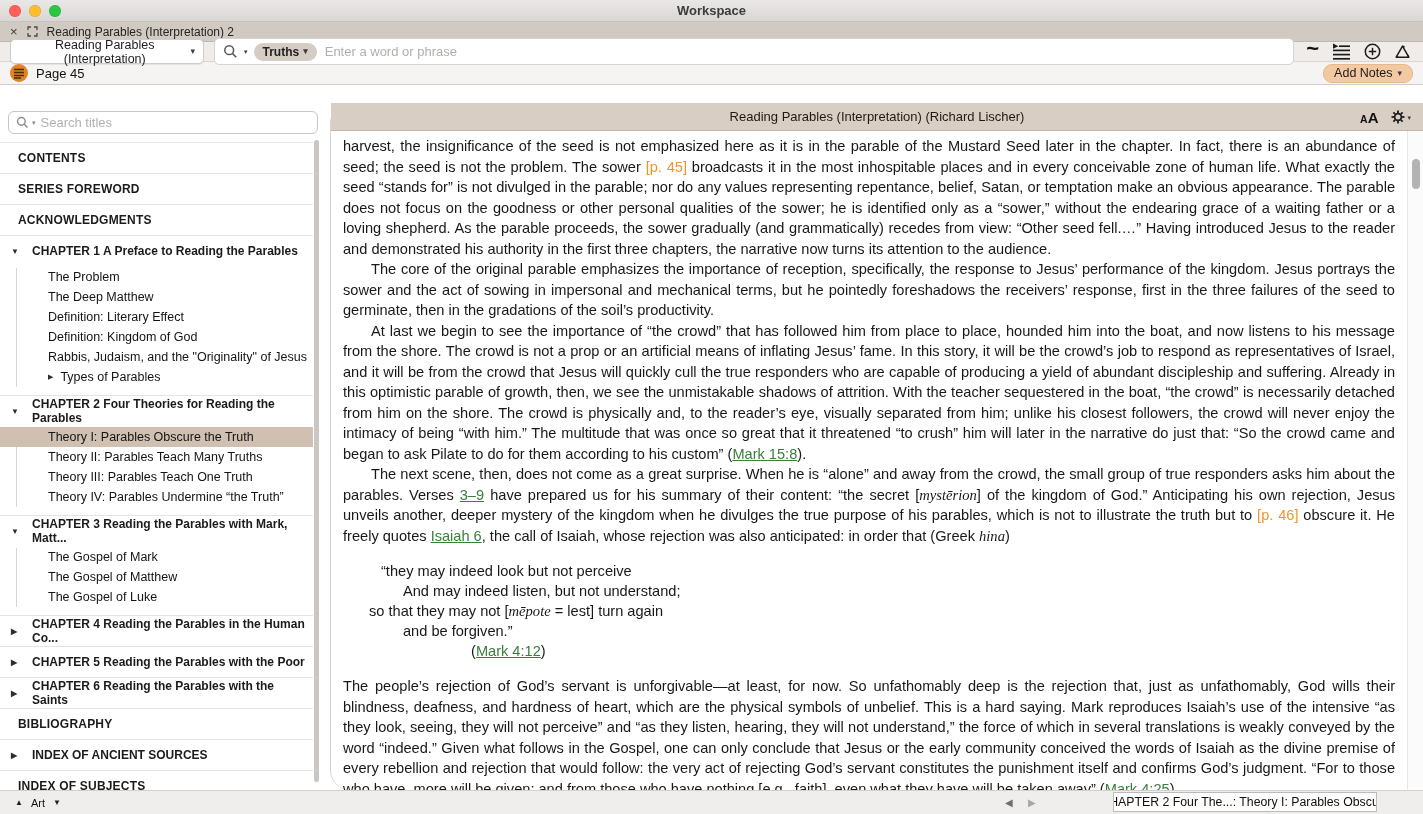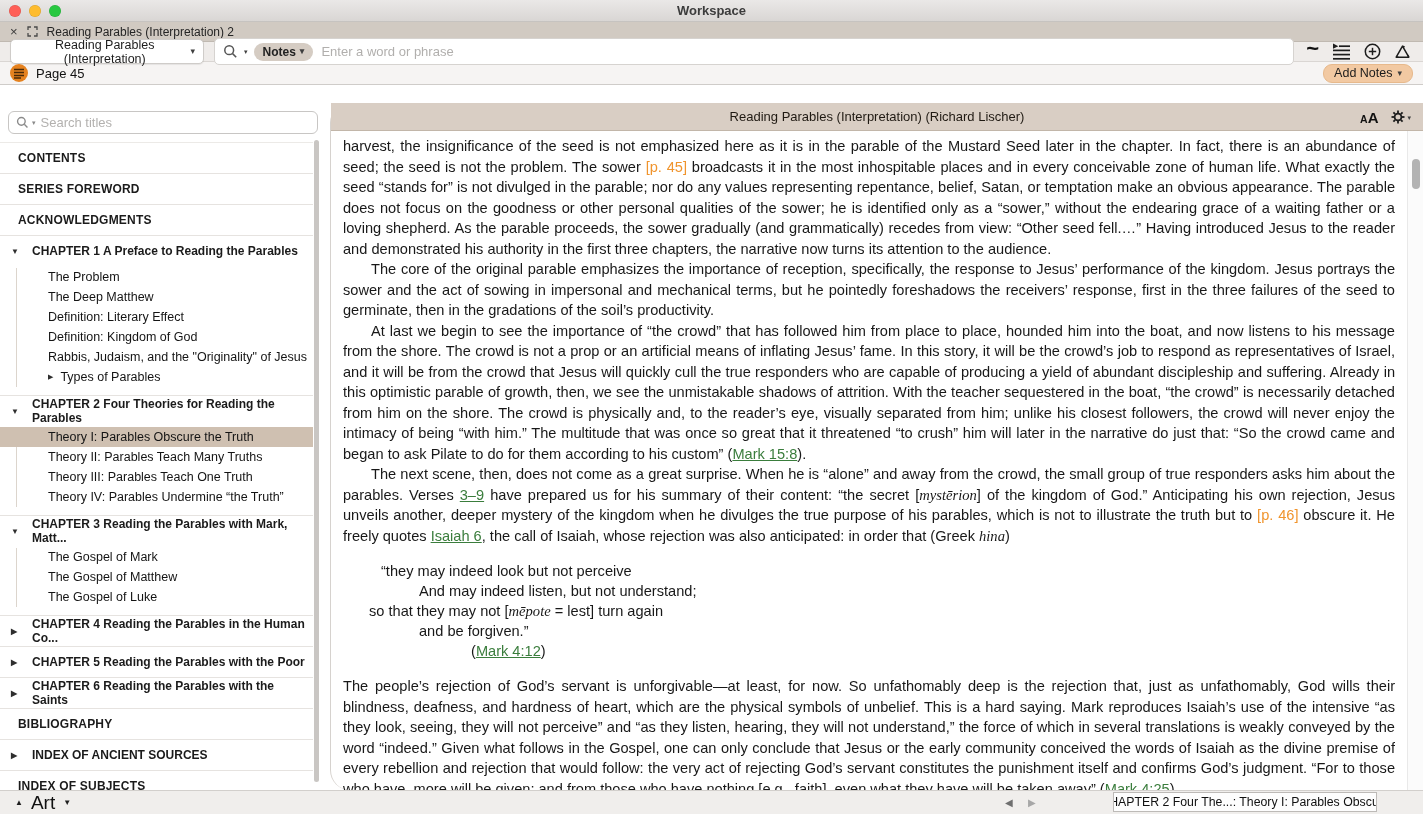--- a/index.html
+++ b/index.html
@@ -67,29 +67,29 @@
   .aA .a1{font-size:10.5px;font-weight:600;} .aA .a2{font-size:15px;font-weight:600;}
   .gear{cursor:pointer;display:flex;align-items:center;gap:2px;}
   .article{position:absolute;top:33px;left:12px;right:28px;bottom:0;overflow:hidden;font-size:14.6px;line-height:20.5px;color:#181818;text-align:justify;}
   .para{margin:0;}
   .para.ind{text-indent:28px;}
   .ref-link{color:#3a7d3c;text-decoration:underline;cursor:pointer;}
   .page-ref{color:#f0942d;}
   em.trans{font-family:"Liberation Serif",serif;font-style:italic;}
   .quote{margin:15px 0 15px 24px;text-align:left;}
   .qline{line-height:20px;}
-  .qi0{margin-left:2px;} .qi1{margin-left:14px;} .qi2{margin-left:52px;} .qi3{margin-left:104px;}
+  .qi0{margin-left:2px;} .qi1{margin-left:14px;} .qi2{margin-left:36px;} .qi3{margin-left:104px;}
   .m-scrolltrack{position:absolute;top:28px;right:0;bottom:0;width:16px;background:#fbfbfb;border-left:1px solid #e9e9e9;box-sizing:border-box;}
   .m-thumb{position:absolute;top:28px;left:4px;width:8px;height:30px;border-radius:4px;background:#b3b3b3;cursor:pointer;}
 
   
   #bottombar{position:absolute;left:0;right:0;bottom:0;height:24px;background:#f0eeec;border-top:1px solid #d2cfcc;display:flex;align-items:center;box-sizing:border-box;}
   .art-up,.art-dn{font-size:8px;color:#1e1e1e;cursor:pointer;}
   .art-up{margin-left:15px;}
-  .artlabel{margin:0 8px;font-size:19px;color:#111;}
+  .artlabel{margin:0 8px;font-size:11px;color:#111;}
   .nav-back{position:absolute;left:1005px;font-size:10px;color:#6f6f6f;cursor:pointer;}
   .nav-fwd{position:absolute;left:1028px;font-size:10px;color:#a7a7a7;cursor:pointer;}
   .locbox{position:absolute;right:46px;top:1px;width:264px;height:20px;background:#fdfdfd;border:1px solid #bdbab7;font-size:12.3px;color:#101010;display:flex;align-items:center;justify-content:center;white-space:nowrap;overflow:hidden;box-sizing:border-box;}
 </style>
 </head>
 <body>
 
 <div id="window">
 
   <div id="titlebar">
@@ -118,21 +118,21 @@
     </button>
     <div class="searchfield">
       <span style="display:flex;">
         <svg width="15" height="15" viewBox="0 0 15 15" fill="none" stroke="#555" stroke-width="1.5">
           <circle cx="6.2" cy="6.2" r="4.4"></circle>
             <line x1="9.6" y1="9.6" x2="13.2" y2="13.2"></line>
         </svg>
       </span>
       <span class="dd tiny">▾</span>
       <span class="scope-pill">
-        <span>Notes</span>
+        <span>Truths</span>
         <span class="dd">▾</span>
       </span>
       <input class="searchinput" type="text" placeholder="Enter a word or phrase" style="">
     </div>
     <div class="tb-icons">
       <span class="tbi wave">~</span>
       <span class="tbi">
         <svg width="19" height="18" viewBox="0 0 19 18">
           <g stroke="#1d1d1d" stroke-width="1.7">
             <line x1="7" y1="3.2" x2="18" y2="3.2"></line>

